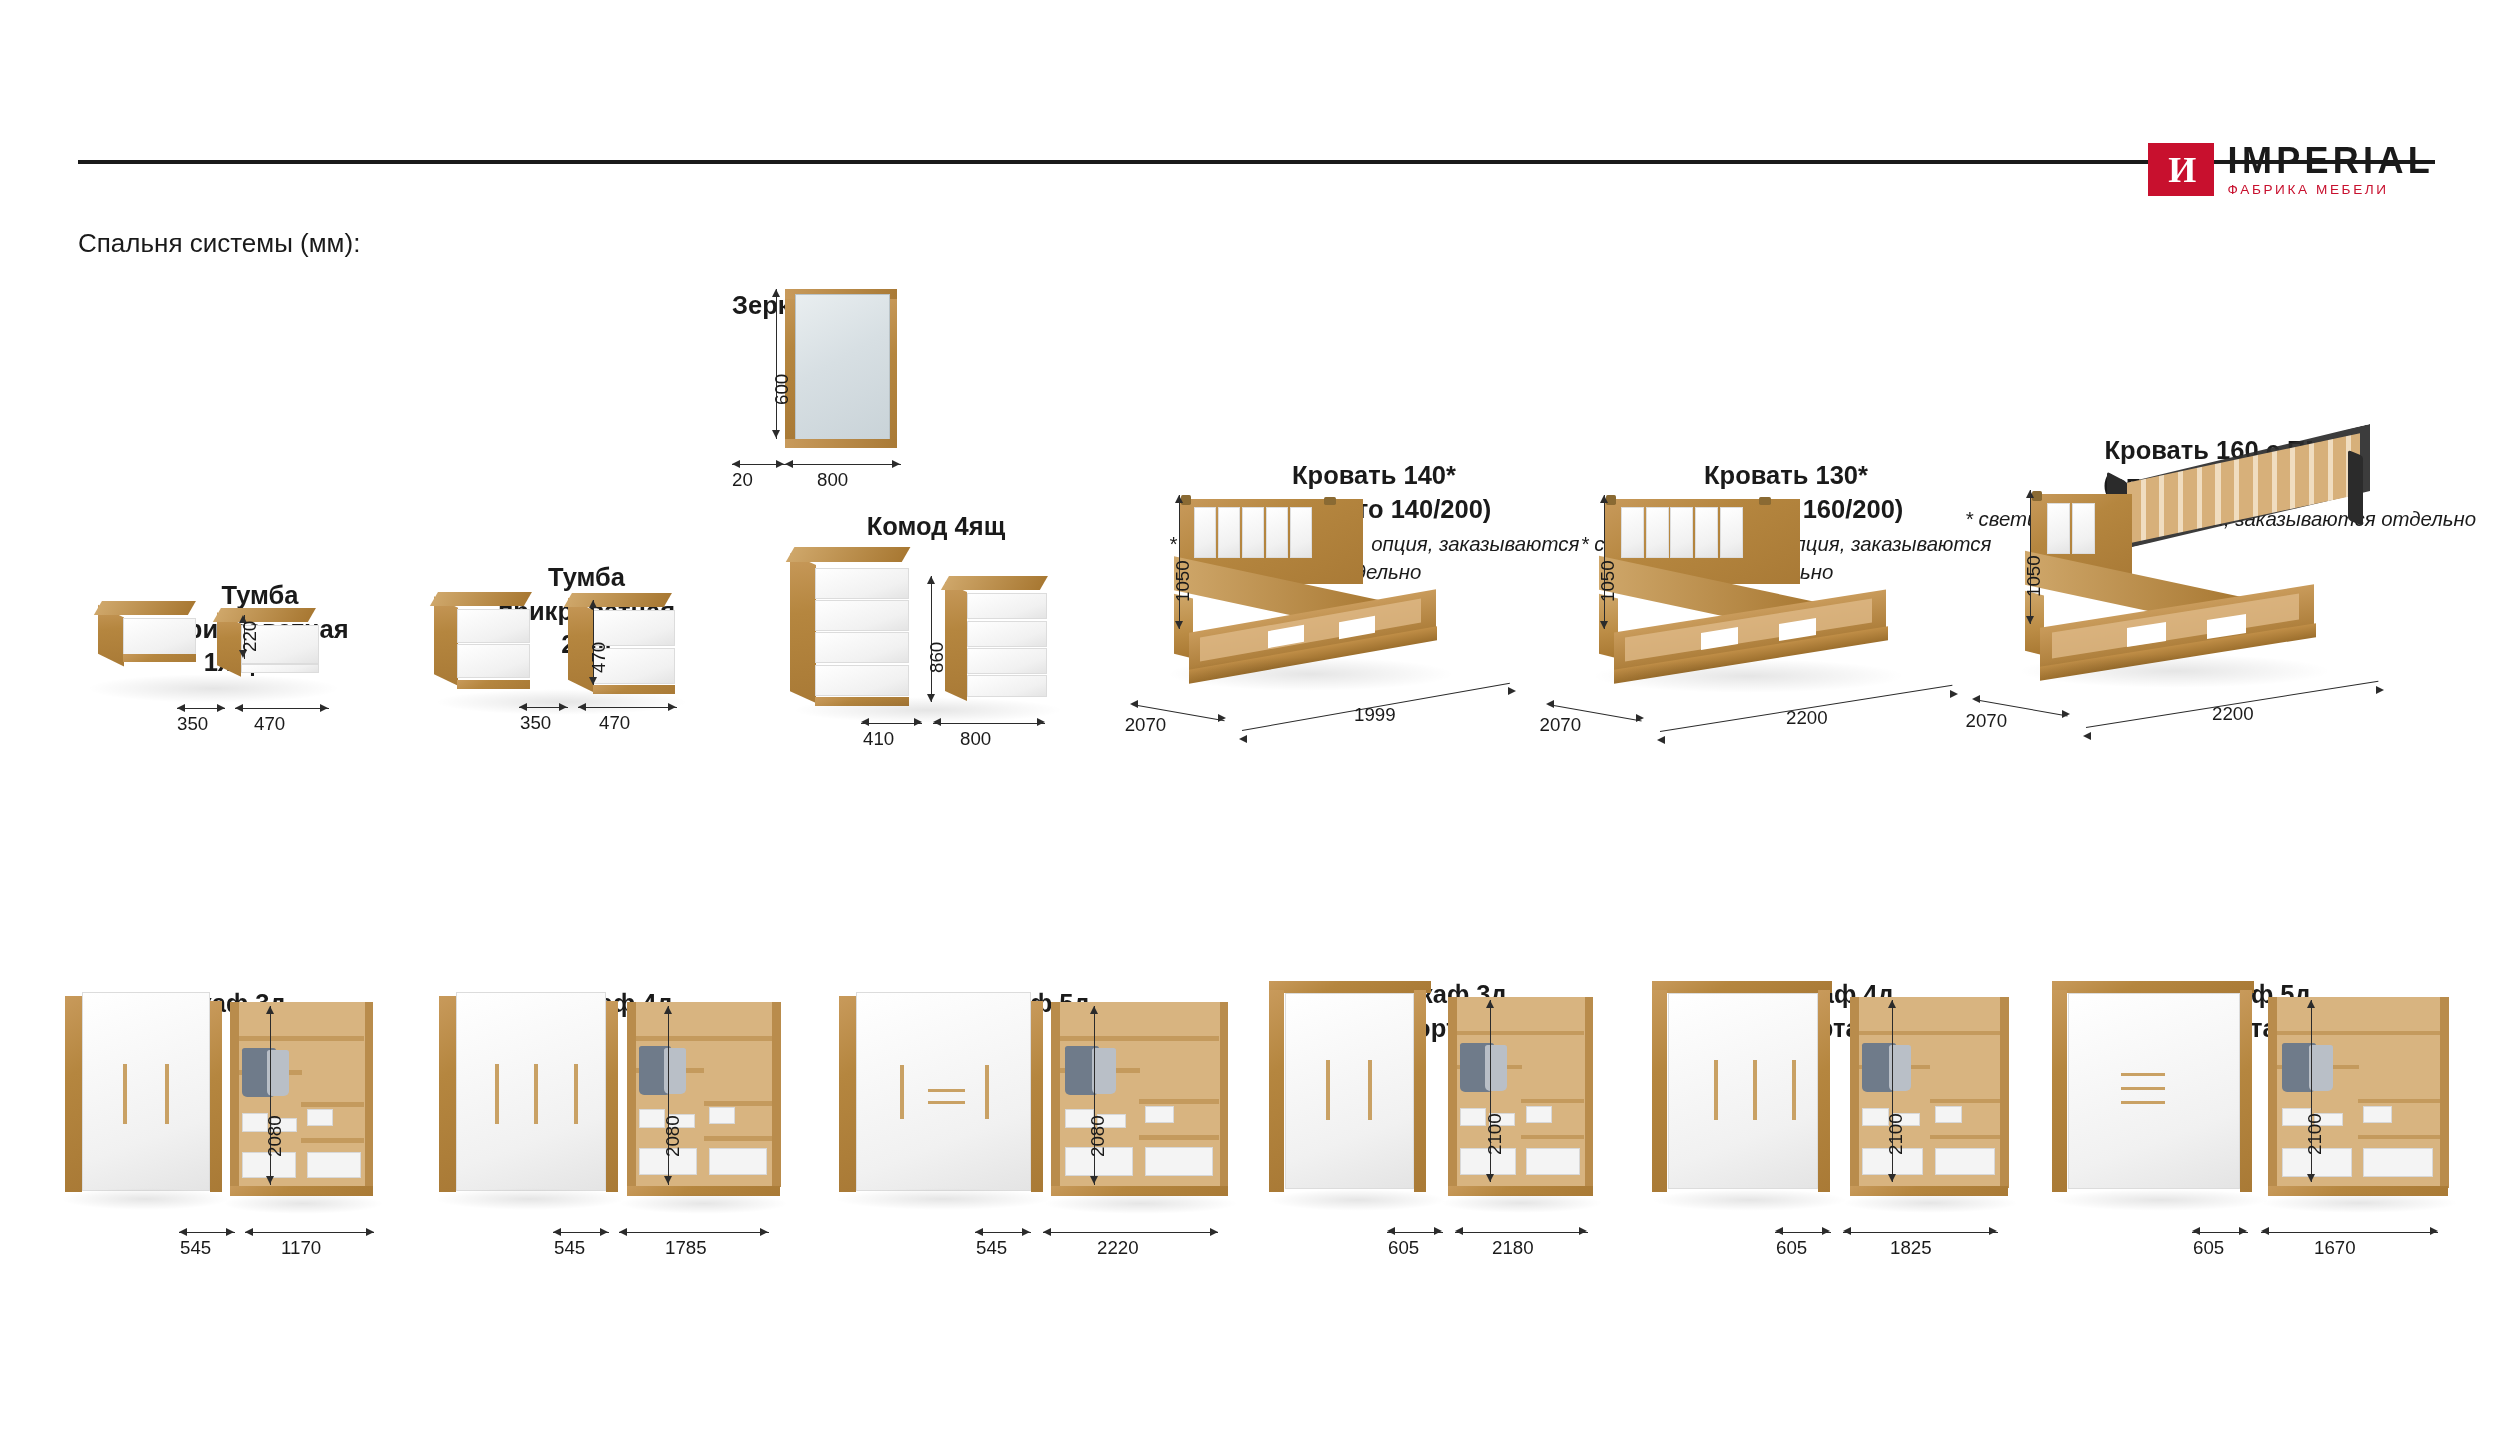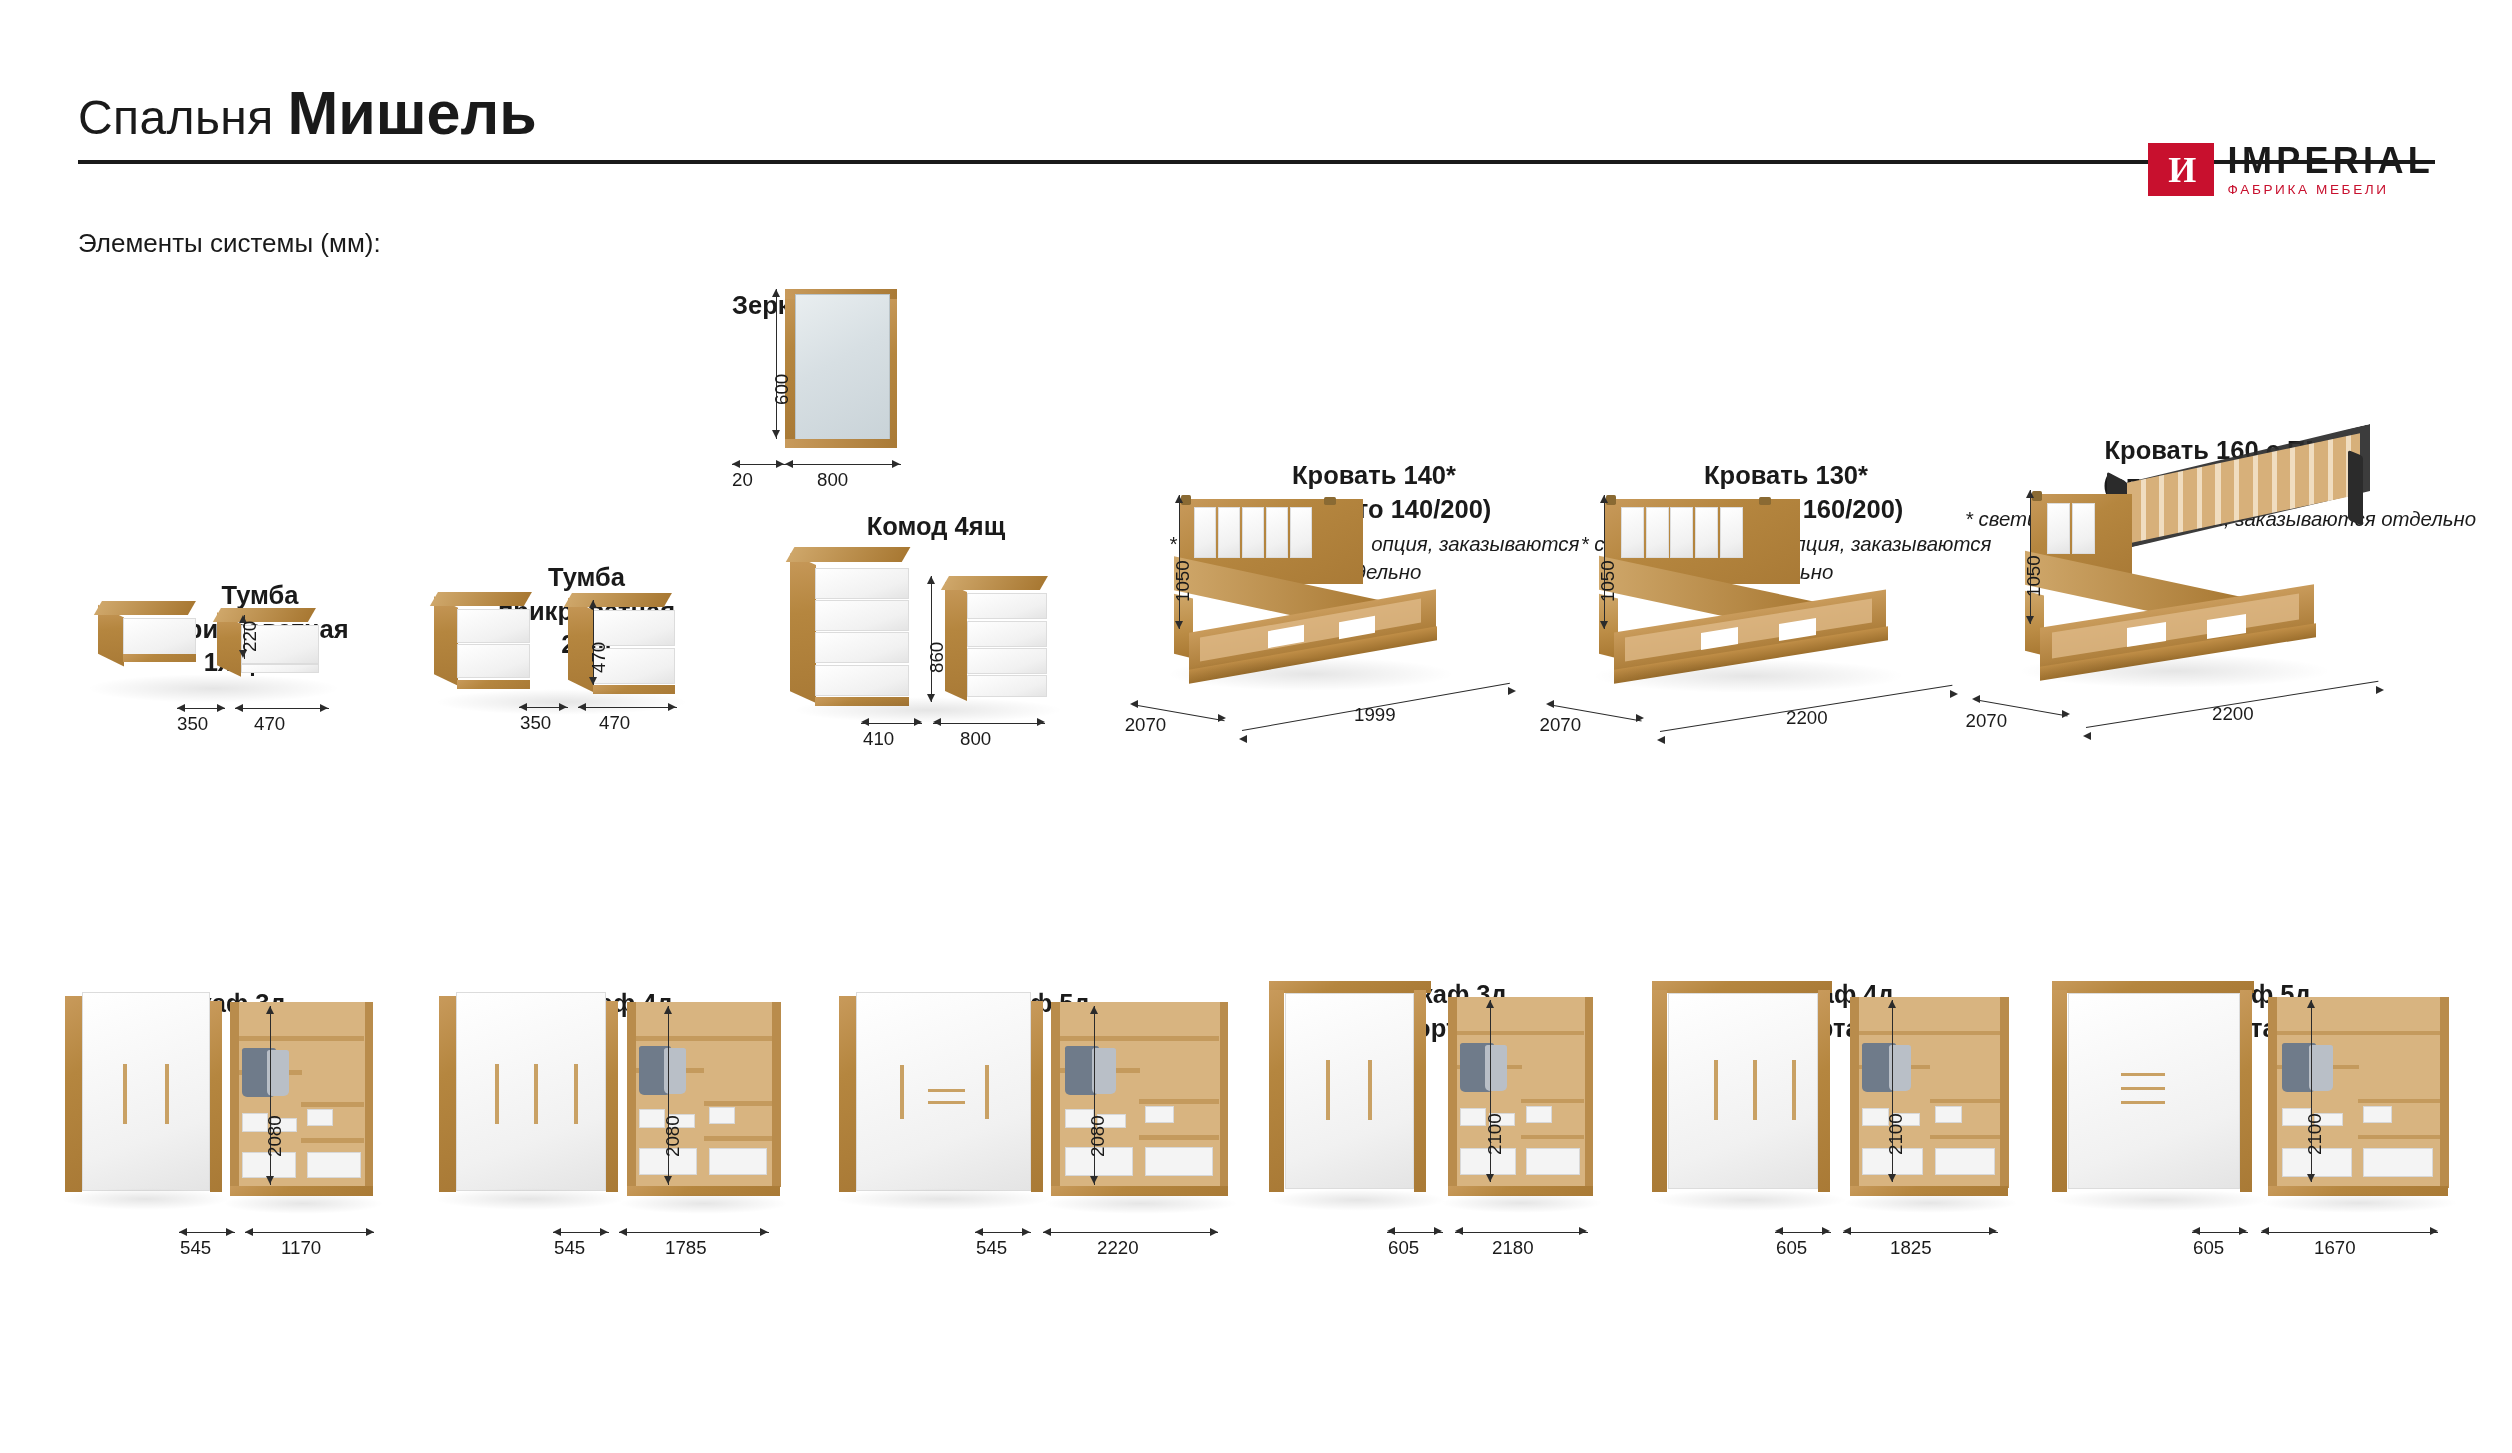--- a/index.html
+++ b/index.html
@@ -139,35 +139,31 @@
   .wb-back { background:#d8b480; }
   .wb-shelf { background:#c49a5d; }
   .wb-box { background:#f4f4f4; border:0.9px solid #d8d8d8; }
 </style>
 </head>
 <body>
 
 <div id="page">
 
   <div class="header">
-    <div class="title">
-      <span>Спальня</span>
-      <span class="brand">Мишель</span>
-    </div>
     <div class="rule"></div>
 
     <div class="logo">
       <div class="logo-mark">И</div>
       <div class="logo-text">
         <div class="logo-name">IMPERIAL</div>
         <div class="logo-sub">ФАБРИКА МЕБЕЛИ</div>
       </div>
     </div>
 
-    <div class="section-label">Элементы системы (мм):</div>
+    <div class="section-label">Спальня системы (мм):</div>
   </div>
 
   <div class="item" style="left:732px; top:289px; width:357px; height:196px;">
 
     <div class="piece" style="left:53px; top:0px; width:145px; height:162px;">
       <div class="wood" style="left:0; top:0; width:10.2px; height:150px;"></div>
       <div class="wood" style="left:100px; top:6.8px; width:12px; height:150px;"></div>
       <div class="wood" style="left:0; top:0; width:112px; height:10.2px; background:linear-gradient(90deg,#c89a5b,#a97a36);"></div>
       <div style="left:10.2px; top:5.1px; width:95px; height:146px; background:linear-gradient(150deg,#e9eef0 0%,#d7dfe3 45%,#c9d3d8 100%); border:0.9px solid #b9c3c8;"></div>
       <div style="left:0px; top:150px; width:112px; height:8.5px; background:linear-gradient(90deg,#c89a5b,#a97a36);"></div>

